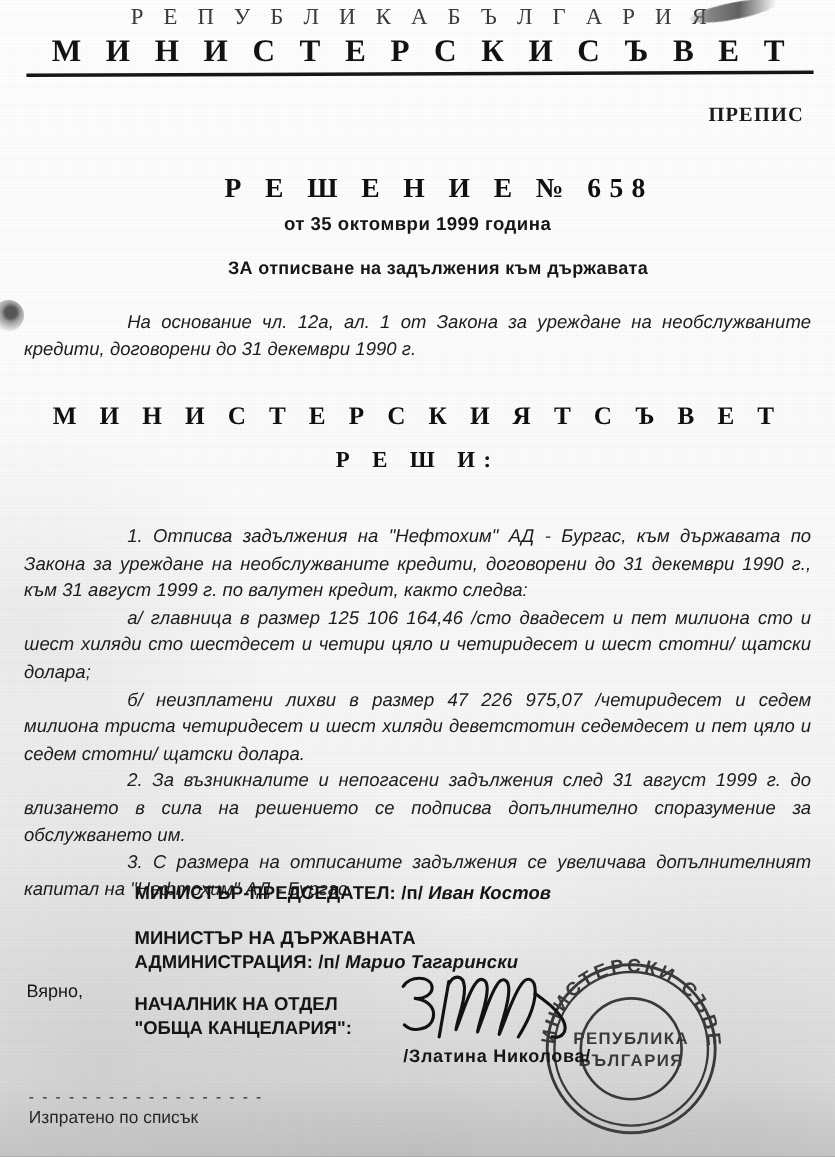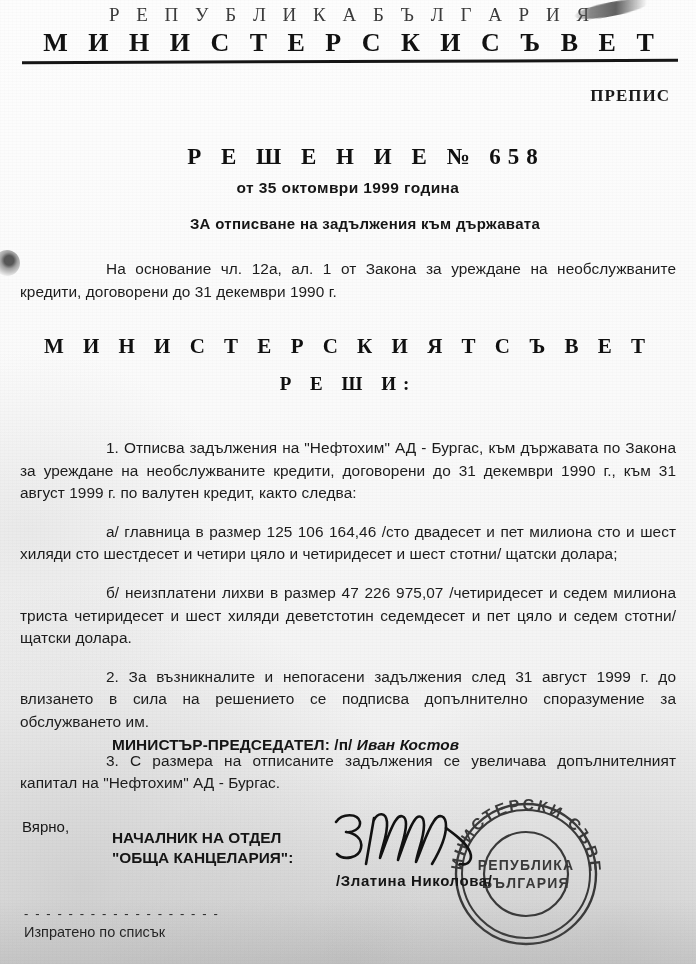--- a/index.html
+++ b/index.html
@@ -111,20 +111,21 @@
   
   .body-text {
     position: absolute;
     left: 20px;
     width: 656px;
     text-align: justify;
     font-size: 15.4px;
     line-height: 22.6px;
     color: #1c1c1c;
     letter-spacing: .05px;
+    font-style: italic;
   }
   .body-text p { margin: 0; }
   .indent { text-indent: 86px; }
 
   .preamble { top: 258px; }
 
   .council-block { position: absolute; left: 0; right: 0; top: 334px; text-align: center; }
   .council-name {
     font-family: "Liberation Serif", "DejaVu Serif", serif;
     font-weight: bold;
@@ -135,21 +136,21 @@
   .council-verb {
     margin-top: 14px;
     font-family: "Liberation Serif", "DejaVu Serif", serif;
     font-weight: bold;
     font-size: 19px;
     letter-spacing: 7px;
     color: #101010;
   }
 
   .resolutions { top: 437px; }
-  .resolutions p + p { margin-top: 16px; }
+  .resolutions p + p { margin-top: 0; }
 
   
   .sign-block {
     position: absolute;
     left: 112px;
     top: 735px;
     font-size: 15.4px;
     line-height: 20px;
     font-weight: bold;
     color: #151515;
@@ -286,20 +287,28 @@
     <p class="indent">б/ неизплатени лихви в размер 47 226 975,07 /четиридесет и седем милиона триста четиридесет и шест хиляди деветстотин седемдесет и пет цяло и седем стотни/ щатски долара.</p>
     <p class="indent">2. За възникналите и непогасени задължения след 31 август 1999 г. до влизането в сила на решението се подписва допълнително споразумение за обслужването им.</p>
     <p class="indent">3. С размера на отписаните задължения се увеличава допълнителният капитал на "Нефтохим" АД - Бургас.</p>
   </div>
 
   <div class="sign-block">
     <div class="sign-row">
       <span>МИНИСТЪР-ПРЕДСЕДАТЕЛ:</span>
       <span>/п/</span>
       <span class="sign-name">Иван Костов</span>
+    </div>
+    <div class="sign-row">
+      <div>МИНИСТЪР НА ДЪРЖАВНАТА</div>
+      <div>
+        <span>АДМИНИСТРАЦИЯ:</span>
+        <span>/п/</span>
+        <span class="sign-name">Марио Тагарински</span>
+      </div>
     </div>
   </div>
 
   <div class="verno">Вярно,</div>
 
   <div class="head-office">
     <div>НАЧАЛНИК НА ОТДЕЛ</div>
     <div>"ОБЩА КАНЦЕЛАРИЯ":</div>
   </div>
 

